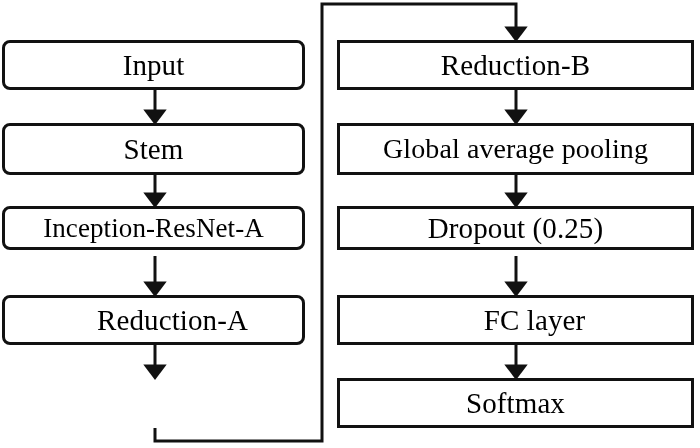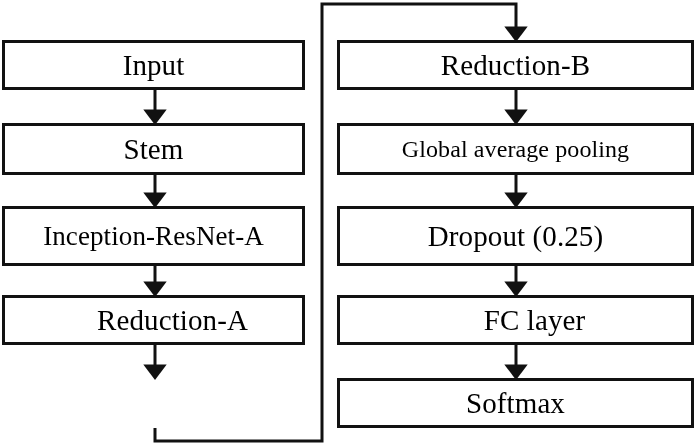--- a/index.html
+++ b/index.html
@@ -37,32 +37,32 @@
     overflow: hidden;
   }
   .node-label {
     display: block;
     white-space: nowrap;
     line-height: 1;
     letter-spacing: 0.1px;
     color: #000000;
   }
   
-  .col-left  { left: 2px;   width: 303px; }
+  .col-left  { left: 2px;   width: 303px; border-radius: 8px; }
   .col-right { left: 337px; width: 357px; align-items: center; }
 
   .row-1 { top: 40px;  height: 50px; }
   .row-2 { top: 123px; height: 52px; }
-  .row-3 { top: 206px; height: 60px; }
+  .row-3 { top: 206px; height: 44px; }
   .row-4 { top: 295px; height: 50px; padding-left: 38px; }
   .row-5 { top: 378px; height: 50px; }
 
   
   .fs-lg  { font-size: 29px; }
-  .fs-md  { font-size: 24px; }
+  .fs-md  { font-size: 28px; }
   .fs-sm  { font-size: 27px; }
 </style>
 </head>
 <body>
 
 <div id="diagram-root">
 
   <svg class="conn-layer" viewBox="0 0 700 448" width="700" height="448" aria-hidden="true">
     <defs>
       <marker id="arrowhead" markerWidth="9" markerHeight="9" refX="1.2" refY="4.5" orient="auto" markerUnits="strokeWidth">

